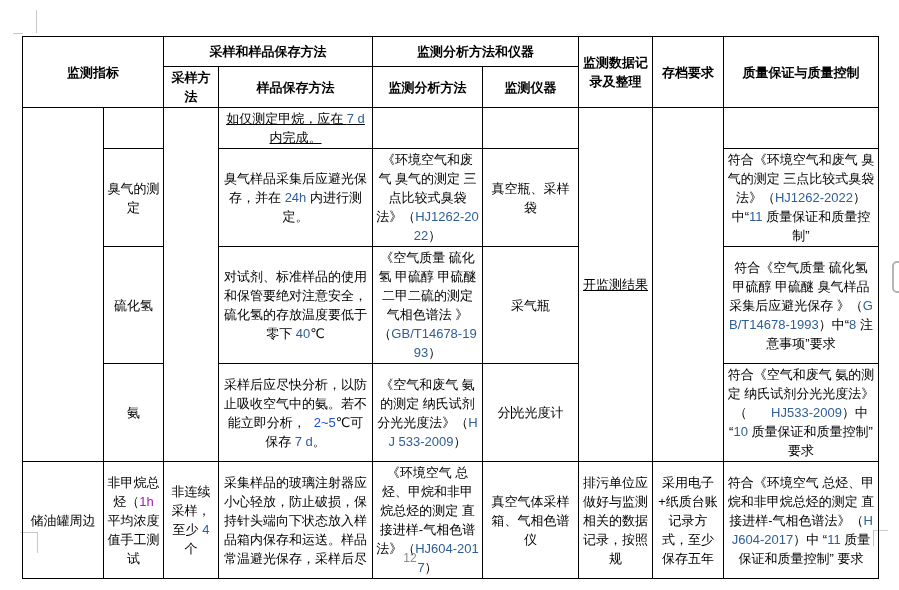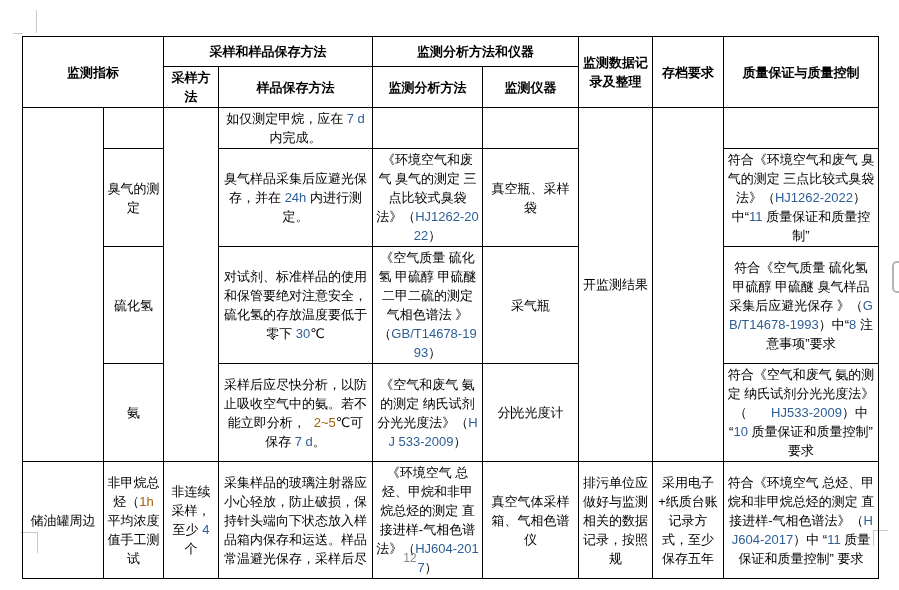--- a/index.html
+++ b/index.html
@@ -18,21 +18,21 @@
   table.doc td{
     border:1px solid #000;
     text-align:center;vertical-align:middle;
     padding:1px 3px;line-height:19px;
     word-break:break-all;overflow:hidden;
   }
   td.hd{font-weight:bold;}
   td.pad6{padding:1px 6px;}
   td.vtop{vertical-align:top;padding-top:3px;}
   tr.hA{height:30px;} tr.hB{height:40px;}
-  tr.r1{height:37px;} tr.r2{height:98px;} tr.r3{height:111px;}
+  tr.r1{height:37px;text-decoration:underline;} tr.r2{height:98px;} tr.r3{height:111px;}
   tr.r4{height:76px;} tr.r5{height:93px;}
   .caret{display:inline-block;width:1px;height:13px;background:#000;vertical-align:-2px;}
   
   .mark{position:absolute;background:#c9c9c9;}
   .footer{
     position:absolute;top:551px;left:0;width:820px;
     text-align:center;font-size:12px;color:#8a8a8a;
   }
   .scroll-thumb{
     position:absolute;left:892px;top:261px;width:14px;height:32px;
@@ -95,37 +95,37 @@
   <tr class="r2">
     <td class="pad6"><span>臭气的测定</span></td>
     <td><span>臭气样品采集后应避光保存，并在 </span><span class="hl" style="color: rgb(46, 94, 150);">24h</span><span> 内进行测定。</span></td>
     <td><span>《环境空气和废气 臭气的测定 三点比较式臭袋法》</span><span>（</span><span class="hl" style="color: rgb(46, 94, 150);">HJ1262-2022</span><span>）</span></td>
     <td><span>真空瓶、采样袋</span></td>
     <td><span>符合《环境空气和废气 臭气的测定 三点比较式臭袋法》（</span><span class="hl" style="color: rgb(46, 94, 150);">HJ1262-2022</span><span>）中“</span><span class="hl" style="color: rgb(46, 94, 150);">11</span><span> 质量保证和质量控制”</span></td>
   </tr>
 
   <tr class="r3">
     <td class="pad6"><span>硫化氢</span></td>
-    <td><span>对试剂、标准样品的使用和保管要绝对注意安全，硫化氢的存放温度要低于零下 </span><span class="hl" style="color: rgb(46, 94, 150);">30</span><span>℃</span></td>
+    <td><span>对试剂、标准样品的使用和保管要绝对注意安全，硫化氢的存放温度要低于零下 </span><span class="hl" style="color: rgb(46, 94, 150);">40</span><span>℃</span></td>
     <td><span>《空气质量 硫化氢 甲硫醇 甲硫醚 二甲二硫的测定气相色谱法 》</span><span>（</span><span class="hl" style="color: rgb(46, 94, 150);">GB/T14678-1993</span><span>）</span></td>
     <td><span>采气瓶</span></td>
     <td><span>符合《空气质量 硫化氢 甲硫醇 甲硫醚 臭气样品采集后应避光保存 》（</span><span class="hl" style="color: rgb(46, 94, 150);">GB/T14678-1993</span><span>）中“</span><span class="hl" style="color: rgb(46, 94, 150);">8</span><span> 注意事项”要求</span></td>
   </tr>
 
   <tr class="r4">
     <td class="pad6"><span>氨</span></td>
-    <td><span>采样后应尽快分析，以防止吸收空气中的氨。若不能立即分析，</span><span class="hl" style="color: #a16207; margin-left: 8px;">2~5</span><span>℃可保存 </span><span class="hl" style="color: rgb(46, 94, 150);">7 d</span><span>。</span></td>
+    <td><span>采样后应尽快分析，以防止吸收空气中的氨。若不能立即分析，</span><span class="hl" style="color: #1d4ed8; margin-left: 8px;">2~5</span><span>℃可保存 </span><span class="hl" style="color: rgb(46, 94, 150);">7 d</span><span>。</span></td>
     <td><span>《空气和废气 氨的测定 纳氏试剂分光光度法》（</span><span class="hl" style="color: rgb(46, 94, 150);">HJ 533-2009</span><span>）</span></td>
     <td><span>分</span><span class="caret"></span><span>光光度计</span></td>
     <td><span>符合《空气和废气 氨的测定 纳氏试剂分光光度法》（</span><span class="hl" style="color: rgb(46, 94, 150); margin-left: 24px;">HJ533-2009</span><span>）中 “</span><span class="hl" style="color: rgb(46, 94, 150);">10</span><span> 质量保证和质量控制” 要求</span></td>
   </tr>
 
   <tr class="r5">
     <td><span>储油罐周边</span></td>
-    <td class="pad6"><span>非甲烷总烃（</span><span class="hl" style="color: #a16207;">1h</span><span> 平均浓度值手工测试</span></td>
+    <td class="pad6"><span>非甲烷总烃（</span><span class="hl" style="color: #a21caf;">1h</span><span> 平均浓度值手工测试</span></td>
     <td class="pad6"><span>非连续采样，至少 </span><span class="hl" style="color: rgb(46, 94, 150);">4</span><span> 个</span></td>
     <td><span>采集样品的玻璃注射器应小心轻放，防止破损，保持针头端向下状态放入样品箱内保存和运送。样品常温避光保存，采样后尽</span></td>
     <td><span>《环境空气 总烃、甲烷和非甲烷总烃的测定 直接进样-气相色谱法》</span><span>（</span><span class="hl" style="color: rgb(46, 94, 150);">HJ604-2017</span><span>）</span></td>
     <td><span>真空气体采样箱、气相色谱仪</span></td>
     <td class="pad6"><span>排污单位应做好与监测相关的数据记录，按照规</span></td>
     <td class="pad6"><span>采用电子+纸质台账记录方式，至少保存五年</span></td>
     <td><span>符合《环境空气 总烃、甲烷和非甲烷总烃的测定 直接进样-气相色谱法》（</span><span class="hl" style="color: rgb(46, 94, 150);">HJ604-2017</span><span>）中 “</span><span class="hl" style="color: rgb(46, 94, 150);">11</span><span> 质量保证和质量控制” 要求</span></td>
   </tr>
 </tbody>
   </table>

